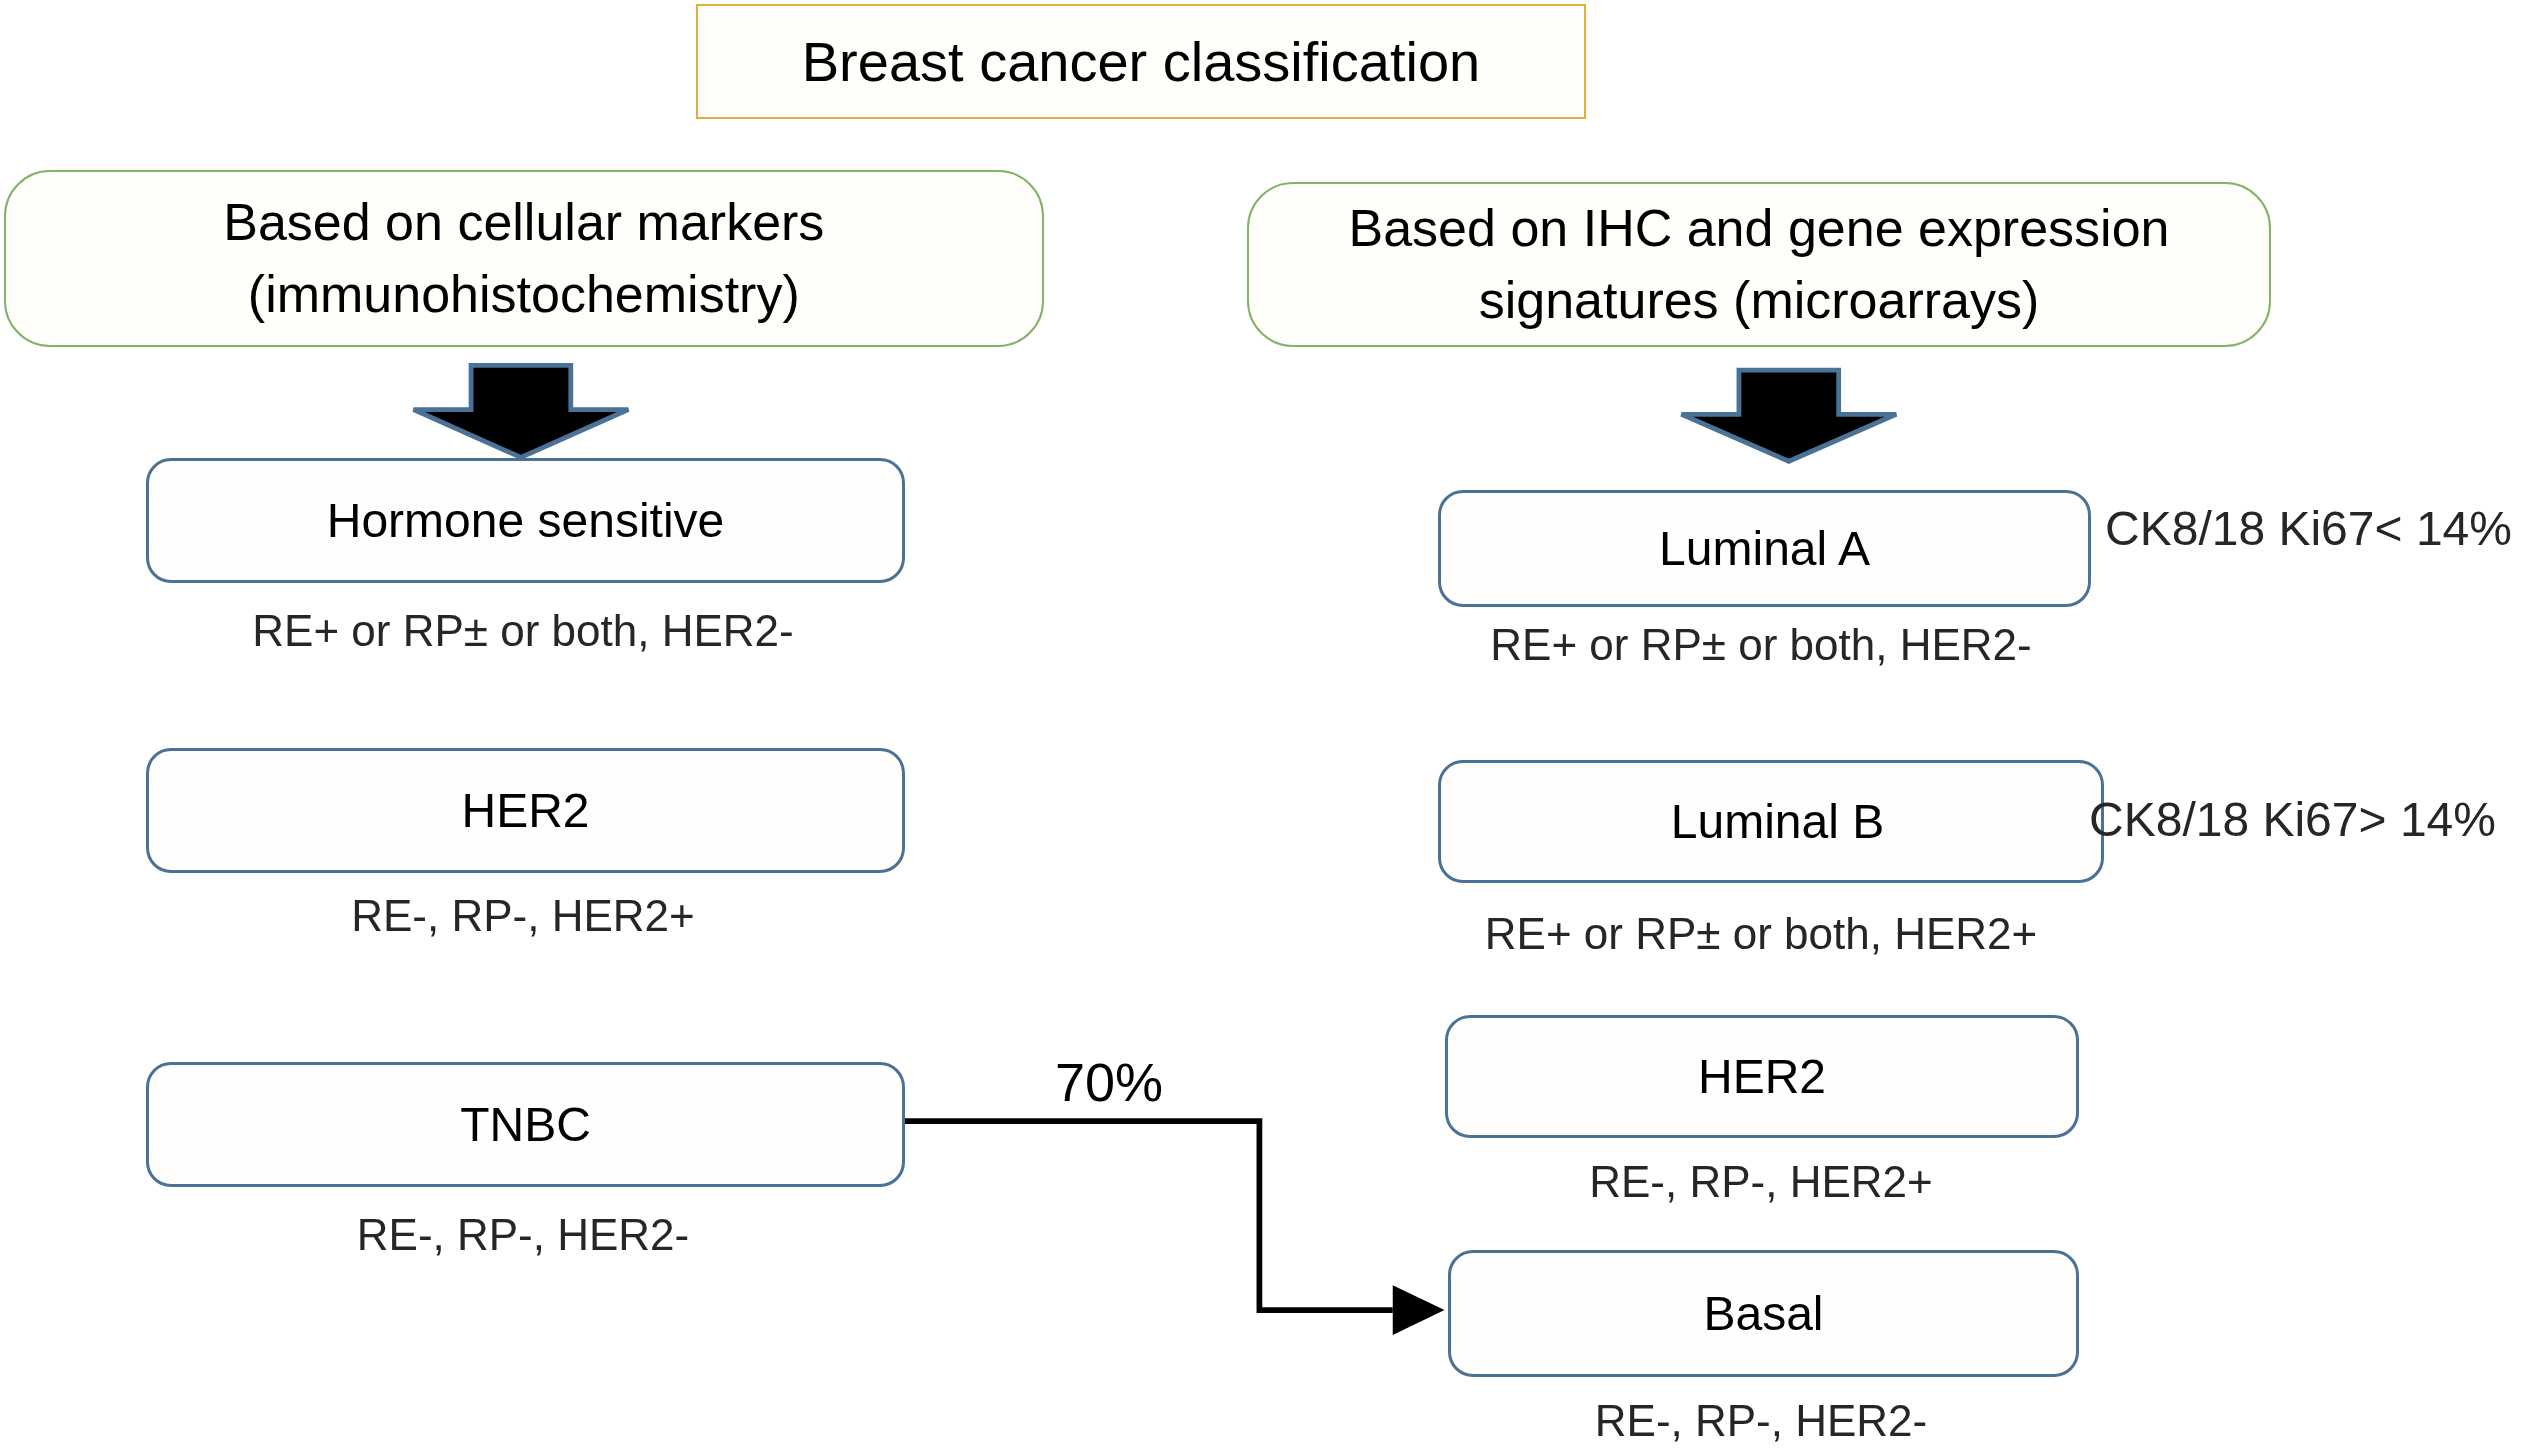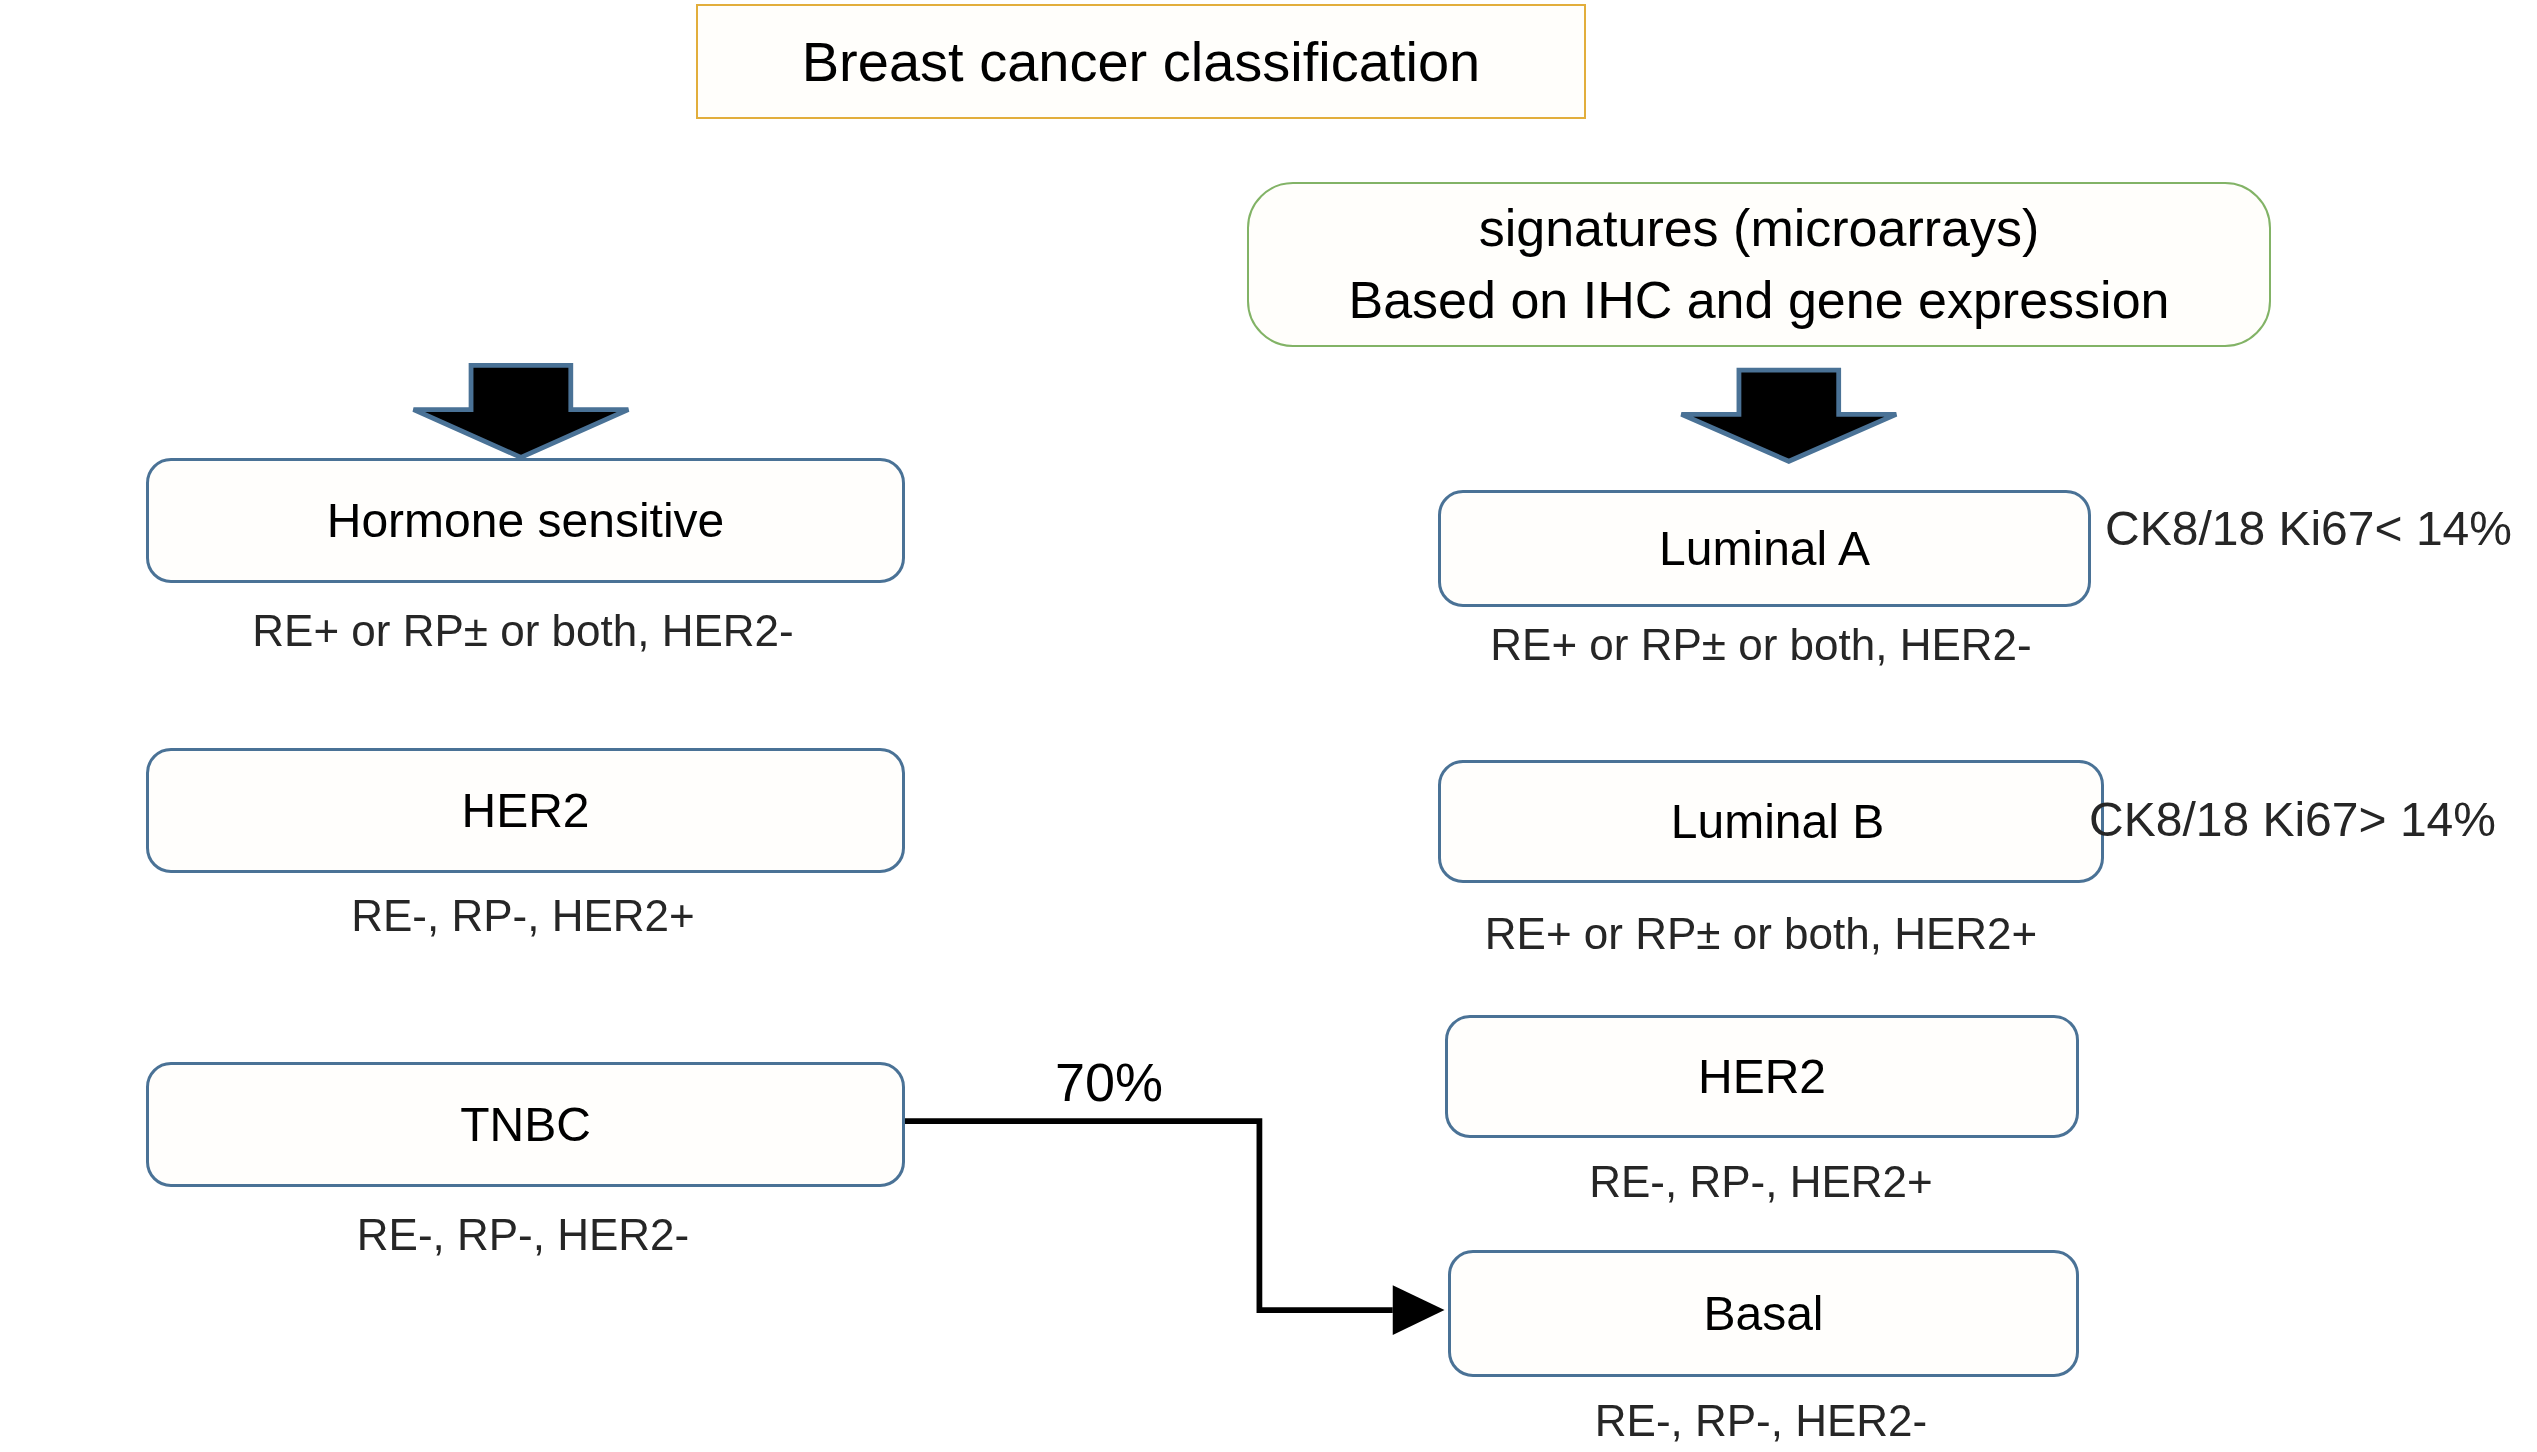--- a/index.html
+++ b/index.html
@@ -86,23 +86,27 @@
     <polygon points="491,381 595,381 595,427 655,427 543,477 431,427 491,427" fill="#000000" stroke="#4A7296" stroke-width="5" stroke-linejoin="miter"></polygon>
     <polygon points="1813,386 1917,386 1917,432 1977,432 1865,481 1753,432 1813,432" fill="#000000" stroke="#4A7296" stroke-width="5" stroke-linejoin="miter"></polygon>
     <path d="M 939 1169 H 1313 V 1366 H 1452" fill="none" stroke="#000000" stroke-width="6"></path>
     <polygon points="1452,1340 1506,1366 1452,1392" fill="#000000"></polygon>
   </svg>
 
   <div class="titlebox">
     <span>Breast cancer classification</span>
   </div>
 
+  <div class="header header-left">
+    <span>Based on cellular markers</span>
+    <span>(immunohistochemistry)</span>
+  </div>
   <div class="header header-right">
+    <span>Based on IHC and gene expression</span>
     <span>signatures (microarrays)</span>
-    <span>Based on IHC and gene expression</span>
   </div>
 
   <div class="nodebox box-hormone">
     <span>Hormone sensitive</span>
   </div>
   <div class="caption cap-1">RE+ or RP± or both, HER2-</div>
 
   <div class="nodebox box-her2-left">
     <span>HER2</span>
   </div>

